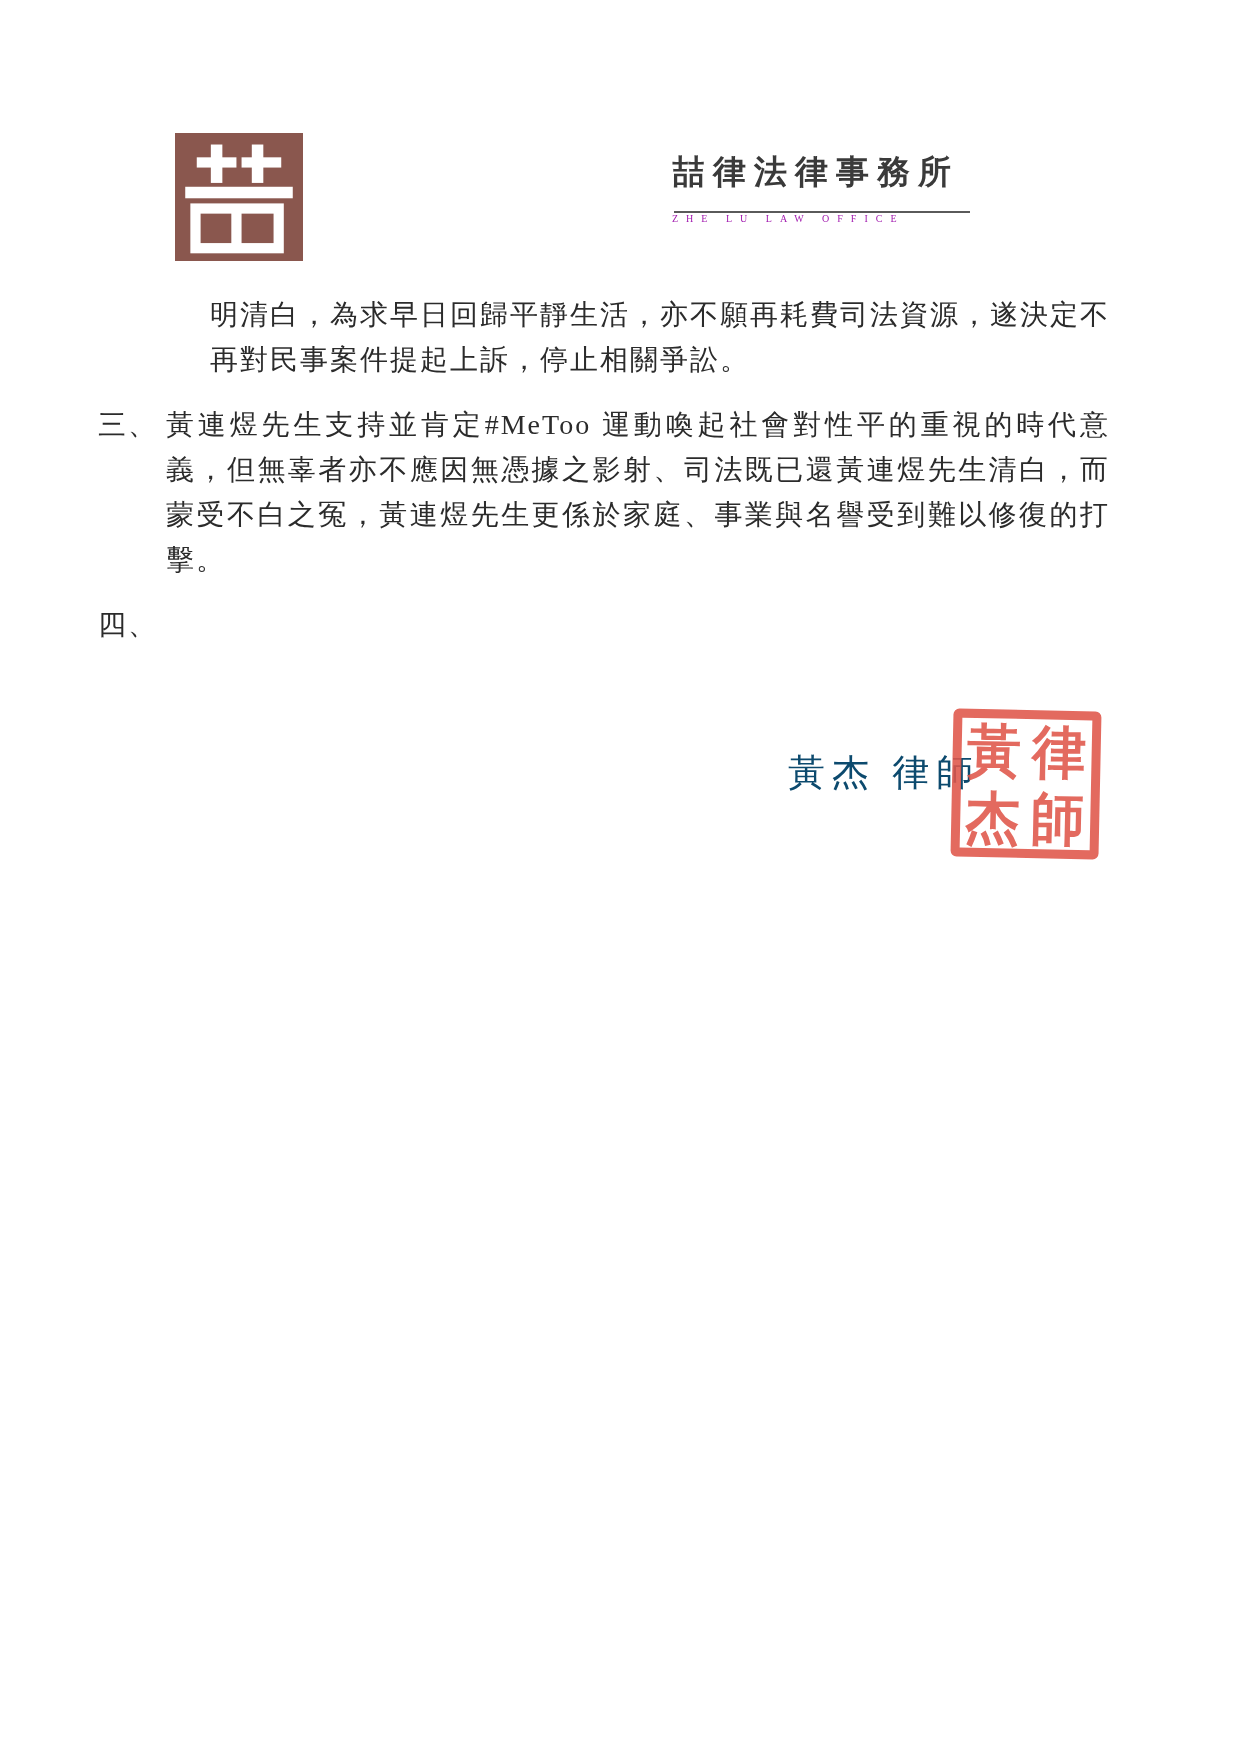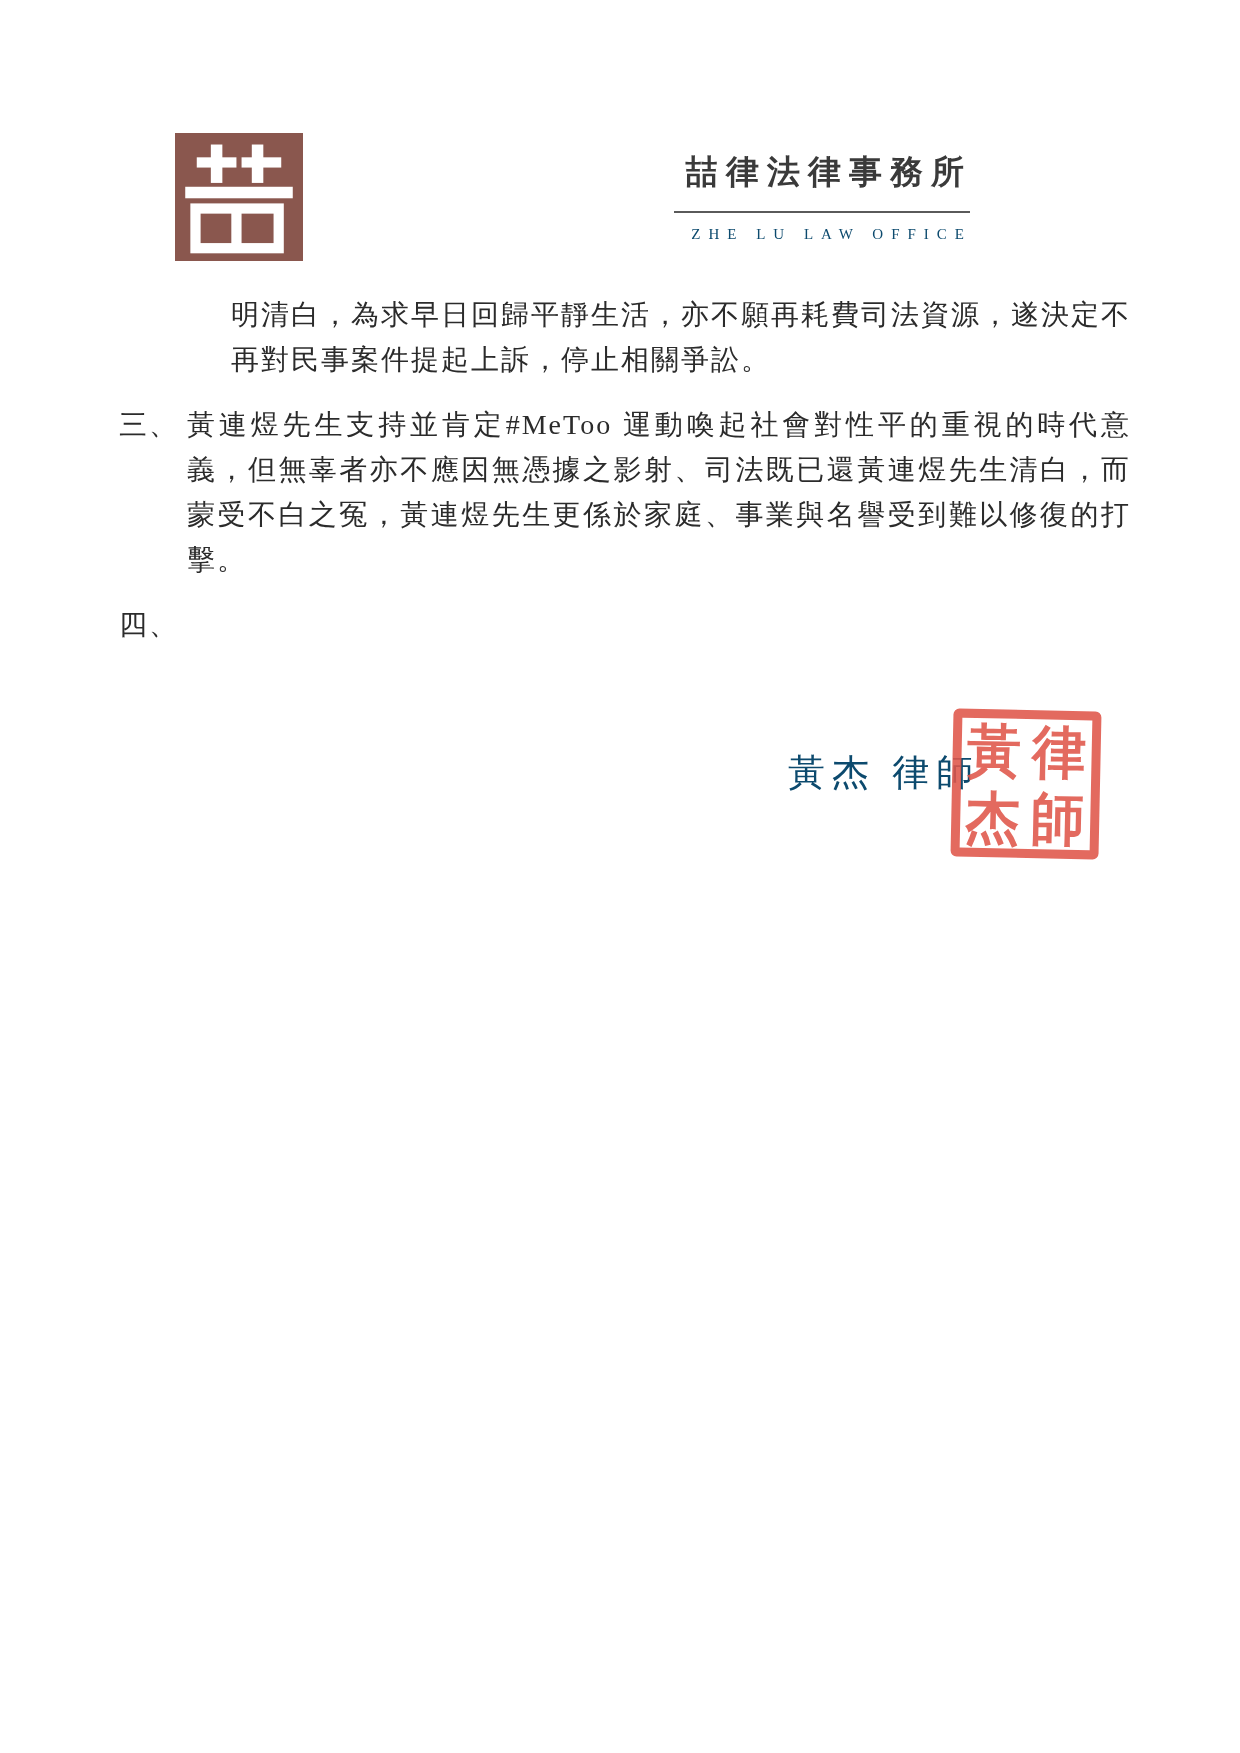--- a/index.html
+++ b/index.html
@@ -15,40 +15,39 @@
   }
 
   
   .logo {
     position:absolute; left:175px; top:133px;
     width:128px; height:128px;
     display:block;
   }
   .header-right {
     position:absolute; left:672px; top:150px;
-    width:300px; text-align:right;
+    width:300px; text-align:left;
   }
   .office-zh {
     font-size:33px; font-weight:600;
     letter-spacing:8px; color:#3a3a3a;
     white-space:nowrap;
   }
   .header-divider {
     margin:16px 2px 0 2px;
     border-top:2px solid #5a5a5a;
   }
   .office-en {
-    margin-top:13px;
-    font-size:15px; letter-spacing:8px;
-    color:#0c4a6e; white-space:nowrap;
+    font-size:10px; letter-spacing:8px;
+    color:#a21caf; white-space:nowrap;
   }
 
   
   .body-text {
-    position:absolute; left:119px; top:292px;
+    position:absolute; left:98px; top:292px;
     width:1012px;
     font-size:28px; line-height:45px;
     letter-spacing:2px;
     text-align:justify;
     text-justify:inter-ideograph;
   }
   .para { margin-bottom:20px; }
   .para.continuation { padding-left:112px; }
   .item { position:relative; padding-left:68px; margin-bottom:20px; }
   .item .num { position:absolute; left:0; top:0; }

